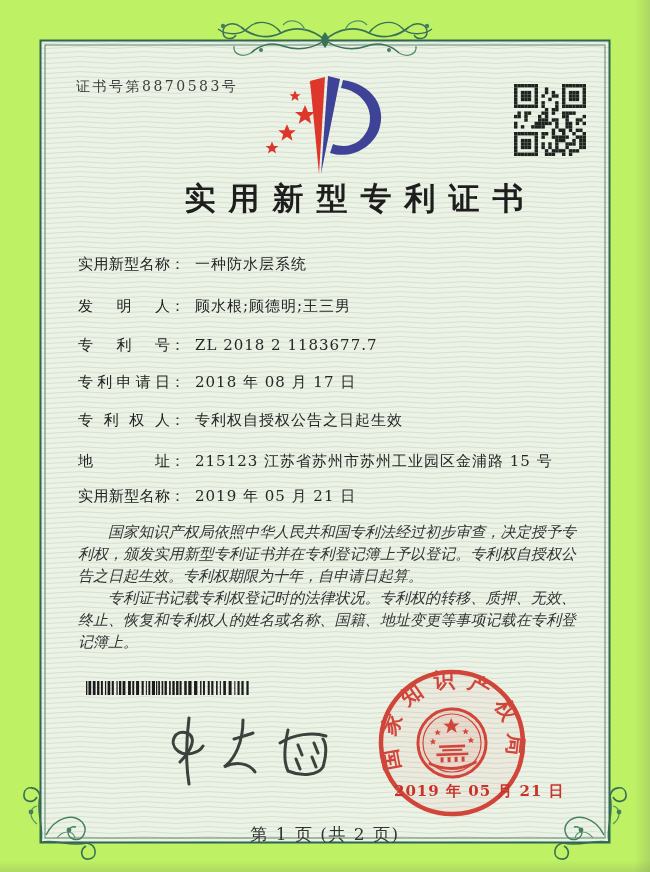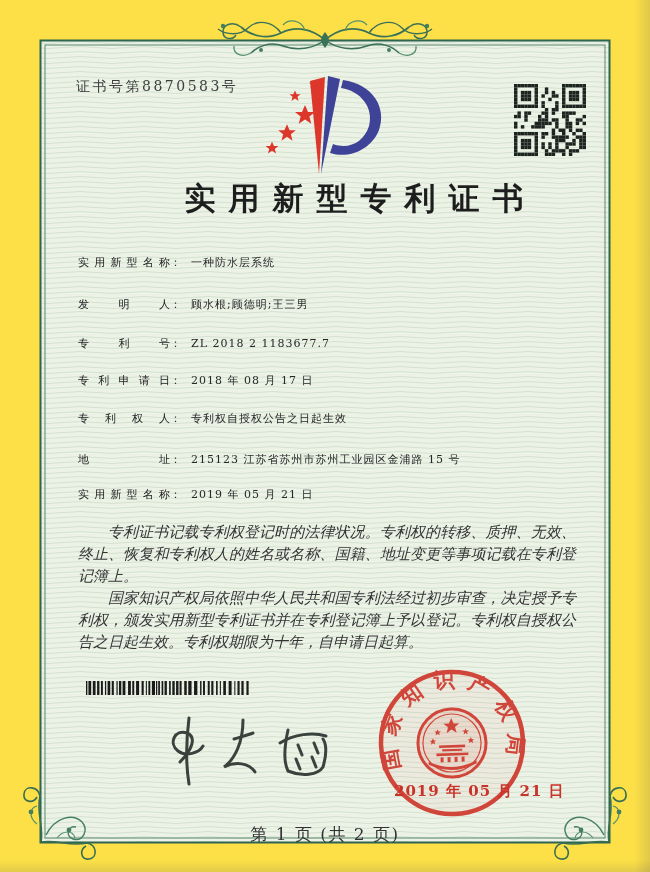--- a/index.html
+++ b/index.html
@@ -1,39 +1,39 @@
 <!DOCTYPE html>
 <html><head>
 <meta charset="utf-8">
 <style>
   html,body{margin:0;padding:0;}
   body{background:#e9e9e7;}
   .page{
     position:relative;width:650px;height:872px;margin:0 auto;
-    background:#fde047;overflow:hidden;
+    background:#bef264;overflow:hidden;
     font-family:"DejaVu Serif","Liberation Serif",serif;color:#2e2e2e;
   }
   .bg-svg{position:absolute;left:0;top:0;z-index:0;}
   .edge-r{position:absolute;right:0;top:0;width:16px;height:100%;z-index:5;
     background:linear-gradient(to right,rgba(90,90,85,0) ,rgba(90,90,85,.18));}
   .edge-b{position:absolute;left:0;bottom:0;width:100%;height:12px;z-index:5;
     background:linear-gradient(to bottom,rgba(90,90,85,0),rgba(90,90,85,.16));}
   .cert-no{
     position:absolute;left:76px;top:78px;z-index:2;
     font-size:14px;letter-spacing:2.5px;color:#3d3d3d;
   }
   .logo{position:absolute;left:260px;top:74px;z-index:2;}
   .qr{position:absolute;left:514px;top:84px;z-index:2;}
   .title{
     position:absolute;left:0;top:178px;width:100%;z-index:2;
     text-align:center;font-size:31px;font-weight:600;color:#1d1d1d;
     letter-spacing:13px;text-indent:13px;margin-left:29px;
   }
   .fields{position:absolute;left:78px;top:0;z-index:2;width:500px;}
-  .frow{position:absolute;left:0;font-size:11px;white-space:nowrap;color:#2b2b2b;}
+  .frow{position:absolute;left:0;font-size:15px;white-space:nowrap;color:#2b2b2b;}
   .lbl{display:inline-block;width:92px;text-align:justify;text-align-last:justify;
        vertical-align:top;color:#222;}
   .colon{display:inline-block;margin-right:10px;}
   .val{letter-spacing:1px;color:#262626;}
   .pair2{position:absolute;left:258px;top:0;white-space:nowrap;}
   .paras{
     position:absolute;left:78px;top:521px;width:498px;z-index:2;
     font-size:15px;line-height:22px;text-align:justify;color:#343434;
     font-style:italic;
   }
@@ -356,22 +356,22 @@
     </div>
     <div class="frow" style="top:452px">
       <span class="lbl">地址</span><span class="colon">：</span><span class="val">215123 江苏省苏州市苏州工业园区金浦路 15 号</span>
     </div>
     <div class="frow" style="top:487px;width:500px">
       <span class="lbl">实用新型名称</span><span class="colon">：</span><span class="val">2019 年 05 月 21 日</span>
     </div>
   </div>
 
   <div class="paras">
+    <p>国家知识产权局依照中华人民共和国专利法经过初步审查，决定授予专利权，颁发实用新型专利证书并在专利登记簿上予以登记。专利权自授权公告之日起生效。专利权期限为十年，自申请日起算。</p>
     <p>专利证书记载专利权登记时的法律状况。专利权的转移、质押、无效、终止、恢复和专利权人的姓名或名称、国籍、地址变更等事项记载在专利登记簿上。</p>
-    <p>国家知识产权局依照中华人民共和国专利法经过初步审查，决定授予专利权，颁发实用新型专利证书并在专利登记簿上予以登记。专利权自授权公告之日起生效。专利权期限为十年，自申请日起算。</p>
   </div>
 
   <svg class="barcode" id="bc" width="168" height="14" viewBox="0 0 168 14">
       <rect x="2" y="0" width="1.3464529441885897" height="14" fill="#1b1b1b"></rect>
       <rect x="4.450576590304531" y="0" width="2.730373693364846" height="14" fill="#1b1b1b"></rect>
       <rect x="8.820773375044006" y="0" width="2.737606717011708" height="14" fill="#1b1b1b"></rect>
       <rect x="13.085818673337725" y="0" width="2.3191123015336284" height="14" fill="#1b1b1b"></rect>
       <rect x="16.922572173794066" y="0" width="1.9533705716269885" height="14" fill="#1b1b1b"></rect>
       <rect x="20.95035684423072" y="0" width="1.2485358239843212" height="14" fill="#1b1b1b"></rect>
       <rect x="23.5867562061114" y="0" width="2.6653701790447206" height="14" fill="#1b1b1b"></rect>

